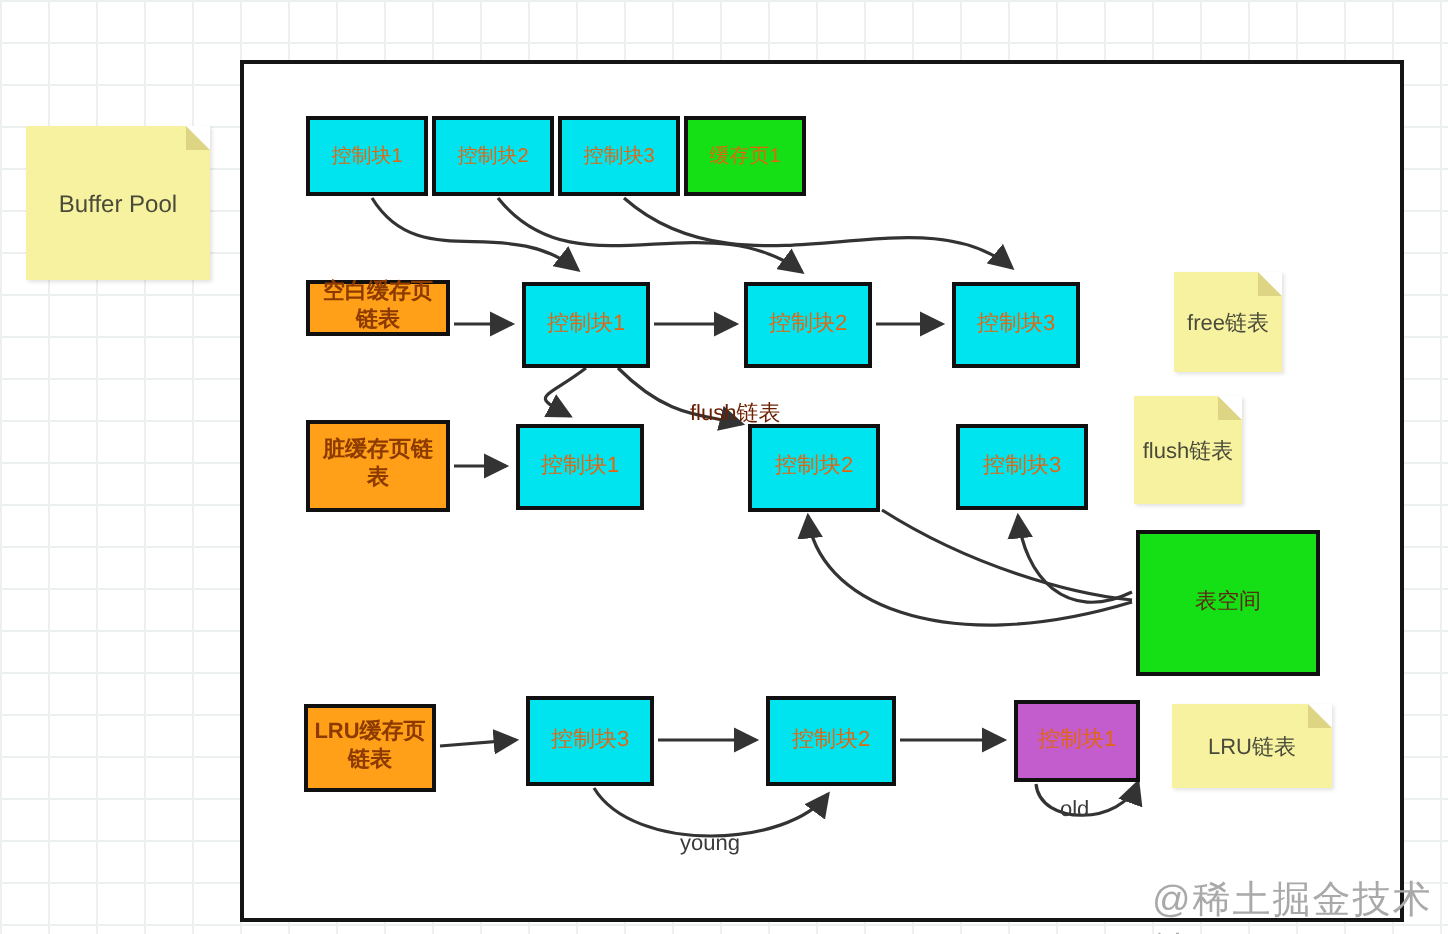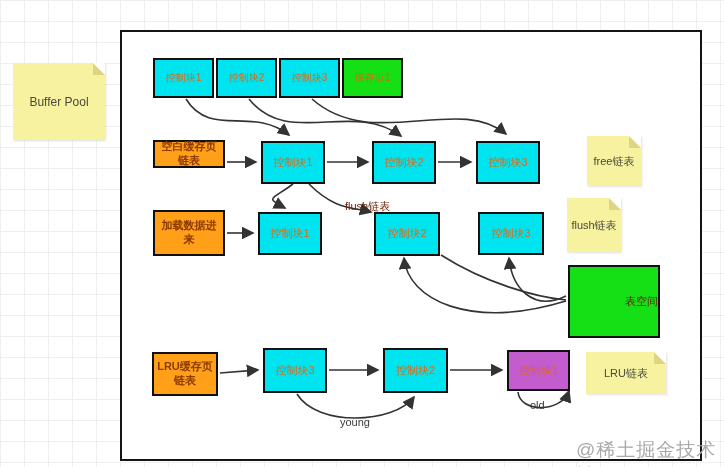--- a/index.html
+++ b/index.html
@@ -80,36 +80,36 @@
     <span>控制块2</span>
   </div>
 <div class="node cyan" style="left:476px;top:141px;width:64px;height:43px;">
     <span>控制块3</span>
   </div>
 <div class="note" style="left:567px;top:136px;width:54px;height:50px;margin-left:20px;">
   <span>free链表</span>
 </div>
 
 <div class="node orange" style="left:153px;top:210px;width:72px;height:46px;">
-  <span>加载数据进来</span>
+  <span>脏缓存页链表</span>
 </div>
 <div class="node cyan" style="left:258px;top:212px;width:64px;height:43px;">
     <span>控制块1</span>
   </div>
 <div class="node cyan" style="left:374px;top:212px;width:66px;height:44px;">
     <span>控制块2</span>
   </div>
 <div class="node cyan" style="left:478px;top:212px;width:66px;height:43px;">
     <span>控制块3</span>
   </div>
 <div class="note" style="left:567px;top:198px;width:54px;height:54px;">
   <span>flush链表</span>
 </div>
 
-<div class="node green tablespace" style="left:568px;top:265px;width:92px;height:73px;justify-content:flex-end;">
+<div class="node green tablespace" style="left:568px;top:265px;width:92px;height:73px;">
   <span>表空间</span>
 </div>
 
 <div class="node orange" style="left:152px;top:352px;width:66px;height:44px;">
   <span>LRU缓存页链表</span>
 </div>
 <div class="node cyan" style="left:263px;top:348px;width:64px;height:45px;">
     <span>控制块3</span>
   </div>
 <div class="node cyan" style="left:383px;top:348px;width:65px;height:45px;">

